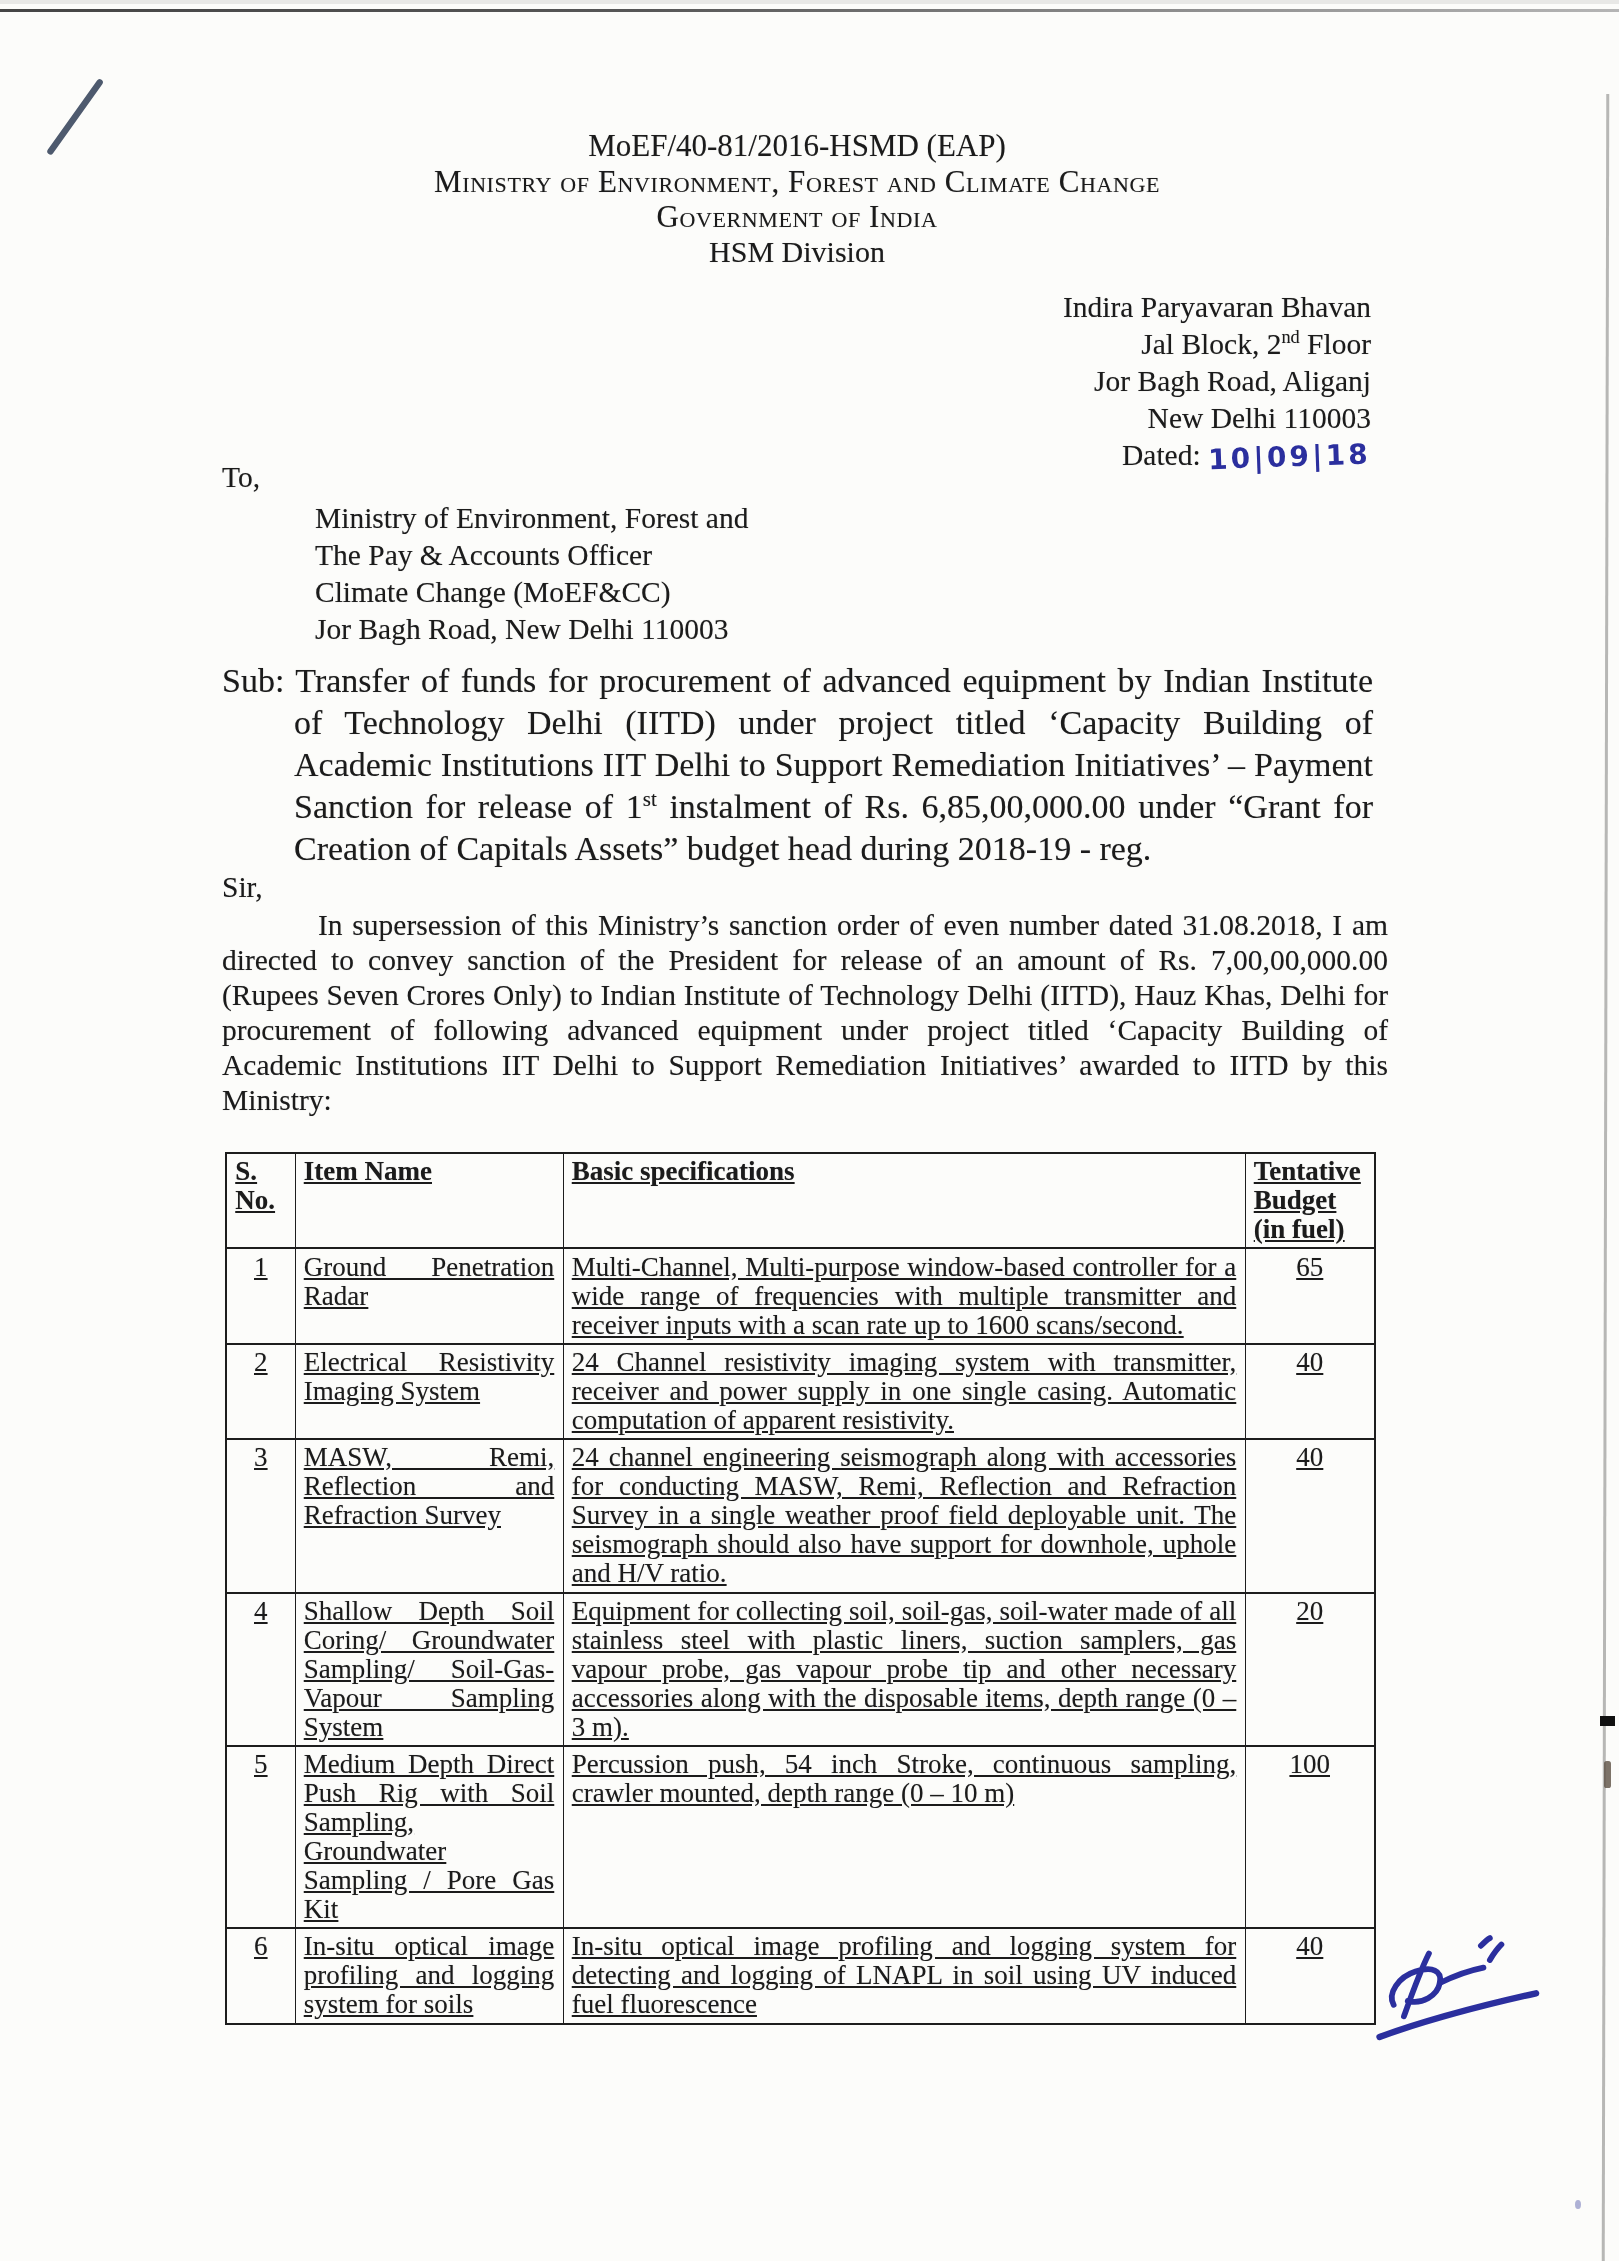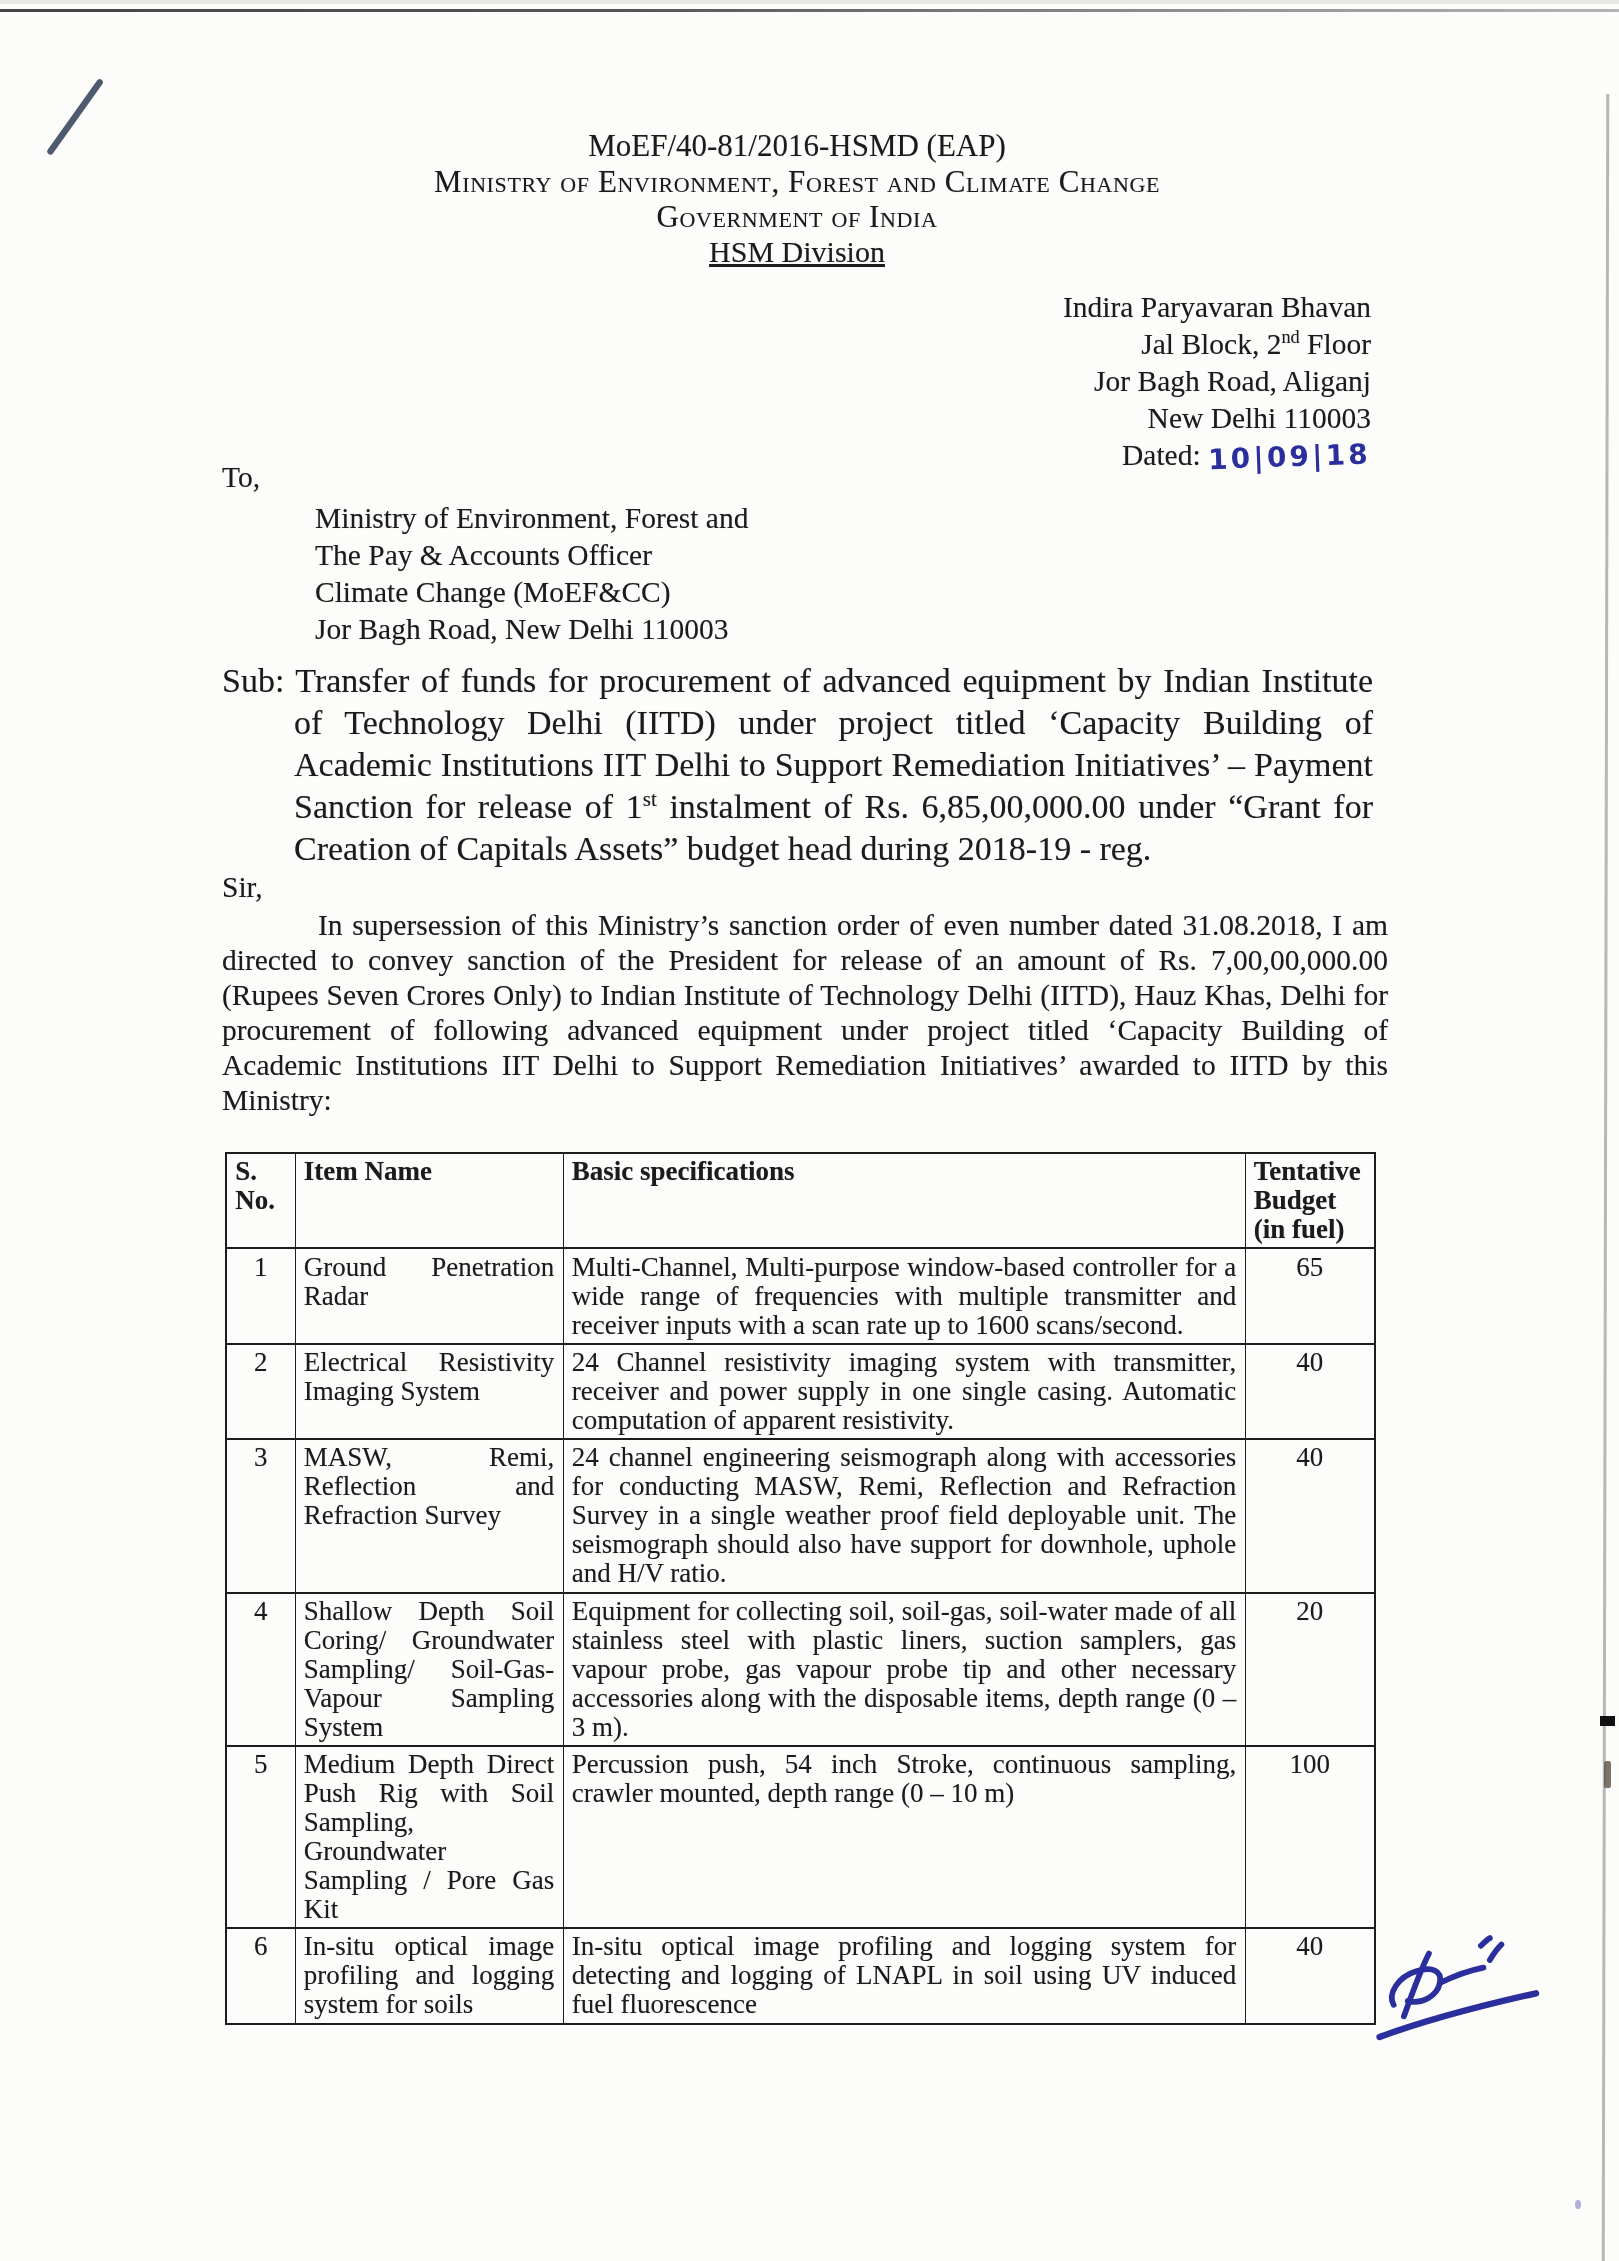--- a/index.html
+++ b/index.html
@@ -21,21 +21,21 @@
     background:#b7b7b5; transform:rotate(.12deg); }
   .edge-dash { position:absolute; left:1600px; top:1712px; width:15.4px; height:10.3px; background:#101010; }
   .edge-smudge { position:absolute; left:1604px; top:1757px; width:7px; height:27px; background:#5c5044; opacity:.8; border-radius:2.6px; }
   .blue-speck { position:absolute; left:1575px; top:2196px; width:5.8px; height:9px; background:#8d92c4; opacity:.7; border-radius:50%; }
   .corner-slash { position:absolute; left:39px; top:64px; }
 
   
   .header { position:absolute; top:123px; left:222px; width:1150px; text-align:center; }
   .ref-no { font-size:31px; line-height:37px; }
   .smallcaps { font-variant: small-caps; font-size:31px; line-height:35px; letter-spacing:0.6px; }
-  .division { font-size:30px; line-height:36px;text-decoration:underline; }
+  .division { font-size:30px; line-height:36px; }
 
   .sender-address { position:absolute; top:285px; right:248px; text-align:right;
     font-size:29.5px; line-height:37px; }
   sup { font-size:0.62em; vertical-align:super; line-height:0; }
   .hand { font-family:"DejaVu Sans", sans-serif; color:#2b2f9e; font-size:28px;
     letter-spacing:3.2px; display:inline-block; transform:rotate(-2deg) translateY(1.3px);
     text-shadow:none; font-weight:bold; }
 
   .to-label { position:absolute; top:457px; left:222px; font-size:29.5px; }
   .recipient { position:absolute; top:496px; left:315px; font-size:29.5px; line-height:37px; }
@@ -48,21 +48,21 @@
   .body-par { position:absolute; top:904px; left:222px; width:1166px;
     font-size:29.5px; line-height:35px; text-align:justify; text-indent:96px; }
 
   
   .equip-table { position:absolute; top:1148px; left:225px; width:1150px;
     border-collapse:collapse; table-layout:fixed; font-size:27px; line-height:29px; }
   .equip-table col.c1 { width:69px; } .equip-table col.c2 { width:268px; }
   .equip-table col.c3 { width:682px; } .equip-table col.c4 { width:130px; }
   .equip-table th, .equip-table td { border:1.9px solid #1d1d1d; border-top-width:2.6px;
     border-bottom-width:2.6px; vertical-align:top; padding:3.2px 8.3px; }
-  .equip-table { border:2.6px solid #1d1d1d; }
+  .equip-table { border:2.6px solid #1d1d1d;text-decoration:underline; }
   .equip-table th { font-weight:bold; text-align:left; }
   .sno-cell { text-align:center; padding-left:2.6px; padding-right:2.6px; }
   .item-cell, .spec-cell { text-align:justify; }
   .budget-cell { text-align:center; }
   .hdr-budget { padding-left:5.1px; padding-right:5.1px; }
 
   .signature { position:absolute; left:1368px; top:1930px; }
 </style>
 </head>
 <body>

